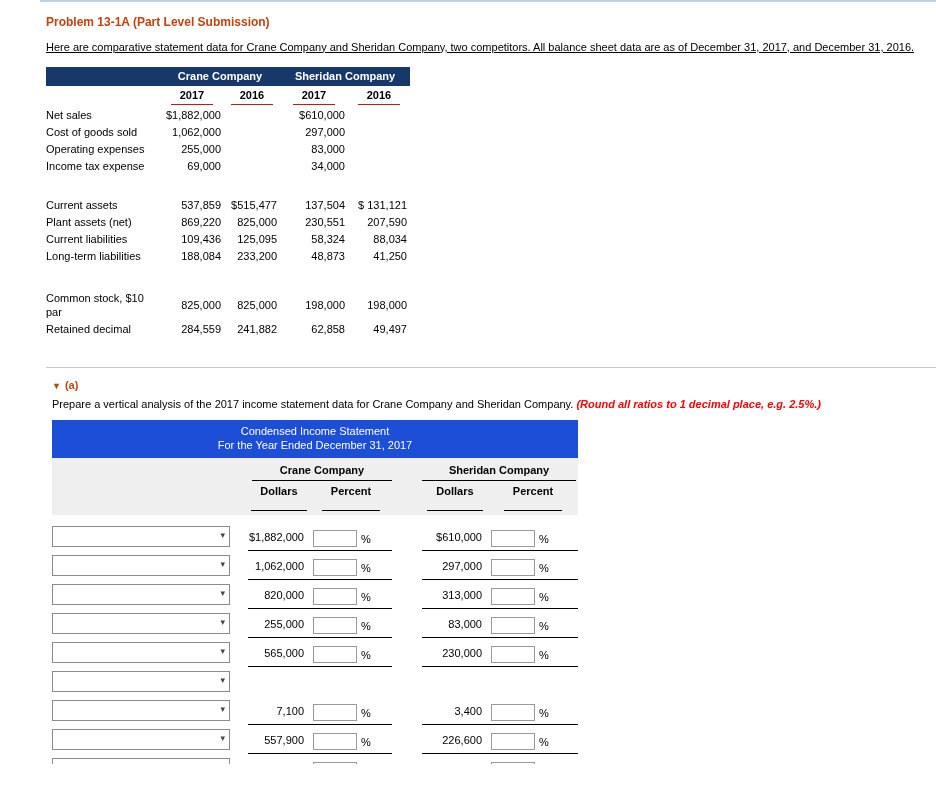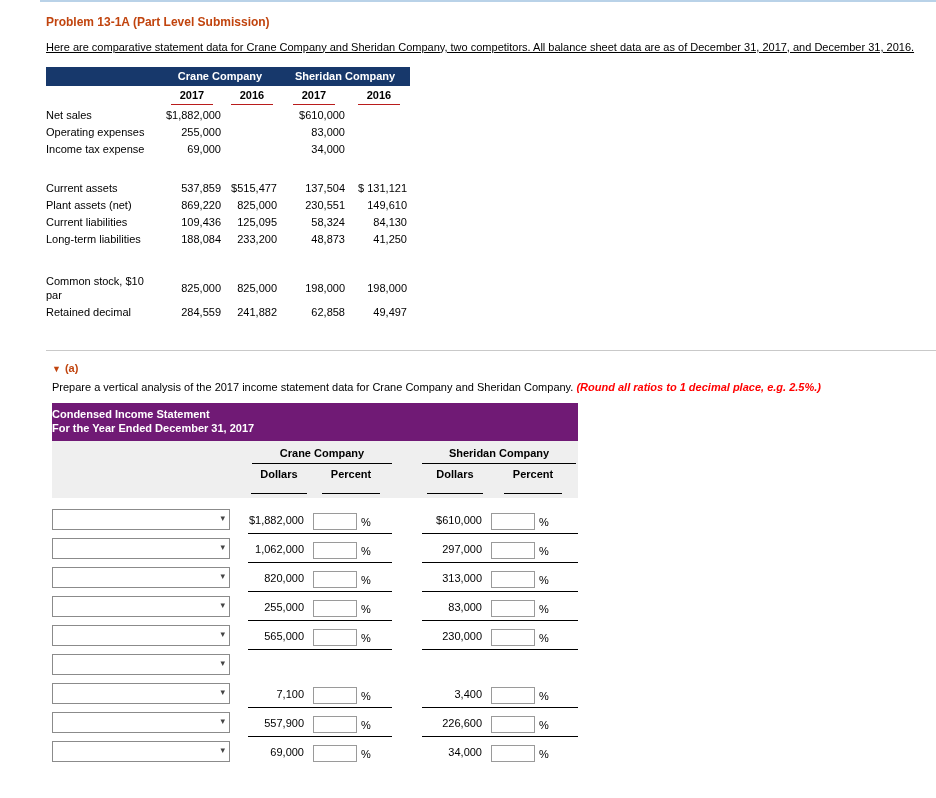--- a/index.html
+++ b/index.html
@@ -28,21 +28,21 @@
   .divider { width:936px; border-top:1px solid #c9c9c9; margin-top:30px; }
 
   .section-head { margin:10px 0 4px 6px; color:#c1440e; font-weight:bold; }
   .section-head .tri { font-size:9px; margin-right:4px; cursor:pointer; }
   .instruction { margin:0 0 9px 6px; }
   .note { color:#ff0000; font-weight:bold; font-style:italic; }
 
   
   table.form-table { border-collapse:collapse; table-layout:fixed; margin:2px 0 0 6px; }
   .form-table td { padding:0; }
-  .navy-banner { background:#701a75; color:#fff; font-weight:bold; text-align:left; padding:4px 0 5px 0 !important; }
+  .navy-banner { background:#1d4ed8; color:#fff; font-weight:normal; text-align:center; padding:4px 0 5px 0 !important; }
   .gray { background:#efefef; }
   .co-head { border-bottom:1px solid #000; font-weight:bold; text-align:center; padding:3px 0 3px 0; }
   .ch-crane { margin:0 14px 0 4px; }
   .ch-sher  { margin:0 2px 0 16px; }
   .co-row td { padding-top:2px; }
   .colhead-row td { text-align:center; padding:3px 0 4px 0; }
   .colhead-row .pr14 { padding-right:14px; }
   .colhead-row .pl16 { padding-left:16px; }
   .ul { display:inline-block; border-bottom:1px solid #000; font-weight:bold; padding:0 9px 12px 9px; }
   .gap td { height:7px; }
@@ -97,20 +97,27 @@
         <td><span class="year-ul">2016</span></td>
       </tr>
       <tr class="crow">
         <td class="lbl">Net sales</td>
         <td class="val">$1,882,000</td>
         <td class="val"></td>
         <td class="val">$610,000</td>
         <td class="val"></td>
       </tr>
       <tr class="crow">
+        <td class="lbl">Cost of goods sold</td>
+        <td class="val">1,062,000</td>
+        <td class="val"></td>
+        <td class="val">297,000</td>
+        <td class="val"></td>
+      </tr>
+      <tr class="crow">
         <td class="lbl">Operating expenses</td>
         <td class="val">255,000</td>
         <td class="val"></td>
         <td class="val">83,000</td>
         <td class="val"></td>
       </tr>
       <tr class="crow">
         <td class="lbl">Income tax expense</td>
         <td class="val">69,000</td>
         <td class="val"></td>
@@ -125,28 +132,28 @@
         <td class="val">537,859</td>
         <td class="val">$515,477</td>
         <td class="val">137,504</td>
         <td class="val">$ 131,121</td>
       </tr>
       <tr class="crow">
         <td class="lbl">Plant assets (net)</td>
         <td class="val">869,220</td>
         <td class="val">825,000</td>
         <td class="val">230,551</td>
-        <td class="val">149,610</td>
+        <td class="val">207,590</td>
       </tr>
       <tr class="crow">
         <td class="lbl">Current liabilities</td>
         <td class="val">109,436</td>
         <td class="val">125,095</td>
         <td class="val">58,324</td>
-        <td class="val">84,130</td>
+        <td class="val">88,034</td>
       </tr>
       <tr class="crow">
         <td class="lbl">Long-term liabilities</td>
         <td class="val">188,084</td>
         <td class="val">233,200</td>
         <td class="val">48,873</td>
         <td class="val">41,250</td>
       </tr>
       <tr class="sp2">
             <td colspan="5"></td>

